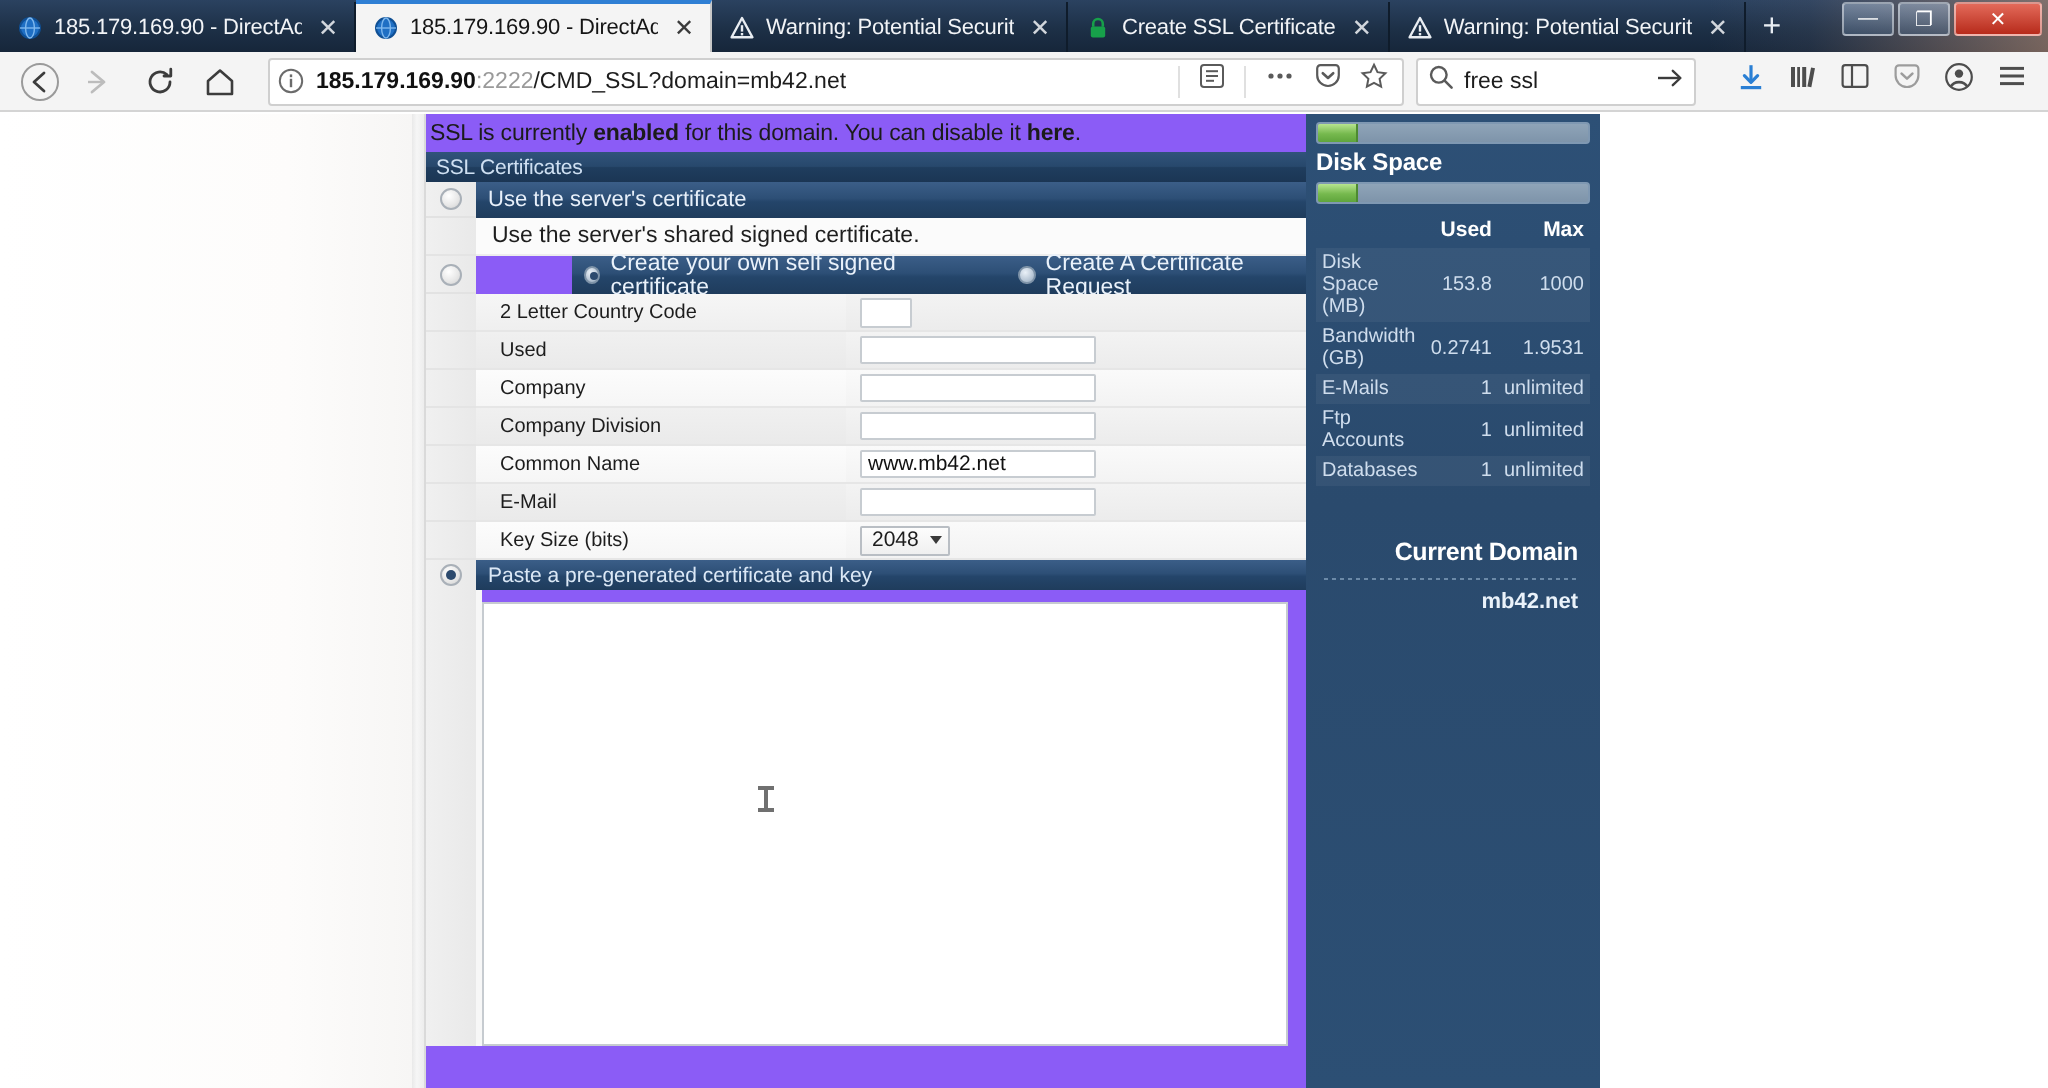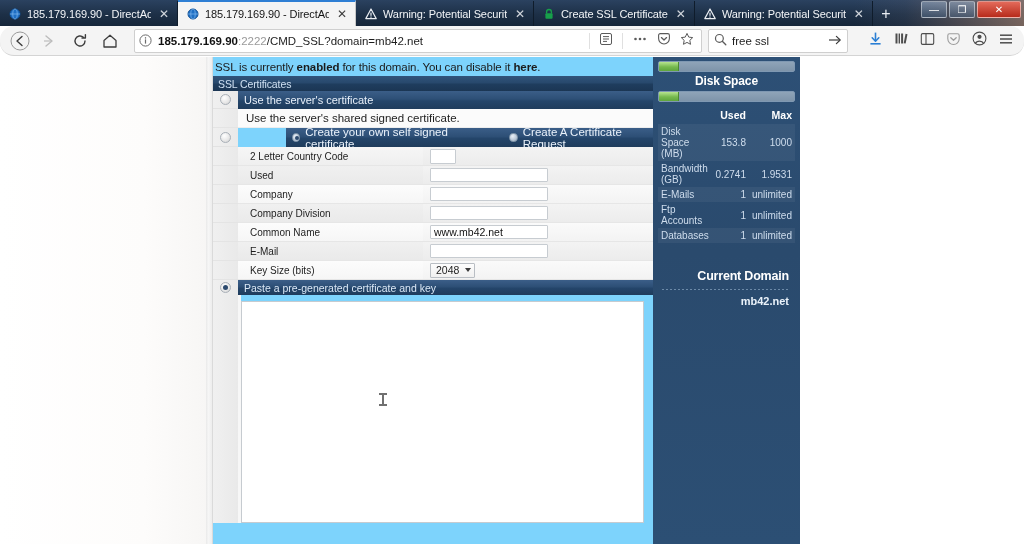--- a/index.html
+++ b/index.html
@@ -75,21 +75,21 @@
   .wc.close {
     width: 44px;
     background: linear-gradient(to bottom, #e36a5a, #b72b1b);
     border-color: rgba(255,255,255,.5);
   }
 
   
   .navbar {
     height: 30px; background: #f4f4f4;
     border-bottom: 1px solid #d4d4d4;
-    display: flex; align-items: center; padding: 0 6px; gap: 2px; border-radius: 14px;
+    display: flex; align-items: center; padding: 0 6px; gap: 2px;
   }
   .navbtn {
     width: 28px; height: 26px; display: flex; align-items: center; justify-content: center;
     color: #4a4a4a; cursor: pointer;
   }
   .navbtn.back { color: #3c3c3c; }
   .navbtn.disabled { color: #b9b9b9; }
   .navbtn svg { display: block; }
 
   .urlbar {
@@ -127,21 +127,21 @@
     background: linear-gradient(to right, #ffffff, #fdfcfb 70%, #f7f6f5);
   }
   .vdivider {
     position: absolute; left: 206px; top: 0; width: 7px; height: 487px;
     background: linear-gradient(to right, #e9e9e9, #f6f6f6 40%, #ededed);
     border-right: 1px solid #dadada;
   }
 
   .content {
     position: absolute; left: 213px; top: 0; width: 440px; height: 487px;
-    background: #7dd3fc;
+    background: #8b5cf6;
   }
 
   .ssl-notice {
     font-size: 11.5px; color: #1b1b1b; padding: 4px 2px 3px 2px;
     letter-spacing: -.1px;
   }
   .ssl-notice b { font-weight: bold; }
 
   .panel-header {
     height: 15px;
@@ -282,21 +282,21 @@
   }
   .pbar {
     height: 11px; border: 1px solid #7f98b2; background: linear-gradient(to bottom,#8fa4b8,#7e94aa);
     border-radius: 2px; overflow: hidden; margin: 1px 0;
   }
   .pbar > i {
     display: block; height: 100%;
     background: linear-gradient(to bottom,#b7e48f,#76b94e 55%,#5fa53c);
     border-right: 1px solid #4d8a31;
   }
-  .sb-title { text-align: center; font-size: 12px; font-weight: bold; color: #ffffff; padding: 1px 0 2px; letter-spacing: -.1px; }
+  .sb-title { font-size: 12px; font-weight: bold; color: #ffffff; padding: 1px 0 2px; letter-spacing: -.1px; }
 
   .stats { width: 100%; border-collapse: collapse; margin-top: 6px; }
   .stats th {
     font-size: 10.5px; color: #ffffff; font-weight: bold; text-align: right;
     padding: 1px 3px 3px 3px;
   }
   .stats th.blank { }
   .stats td { font-size: 10px; color: #cfdded; padding: 2px 3px; margin-top: 44px; }
   .stats td.name { text-align: left; }
   .stats td.num { text-align: right; width: 40px; }

